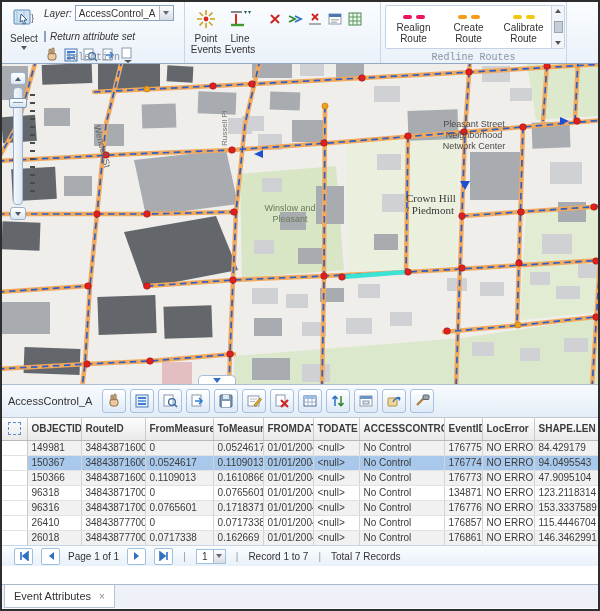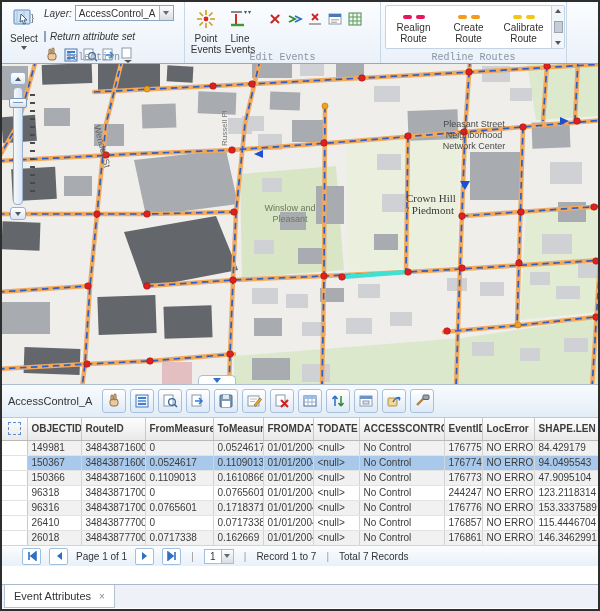--- a/index.html
+++ b/index.html
@@ -58,21 +58,21 @@
   .tbl-wrap { height:128px; overflow:hidden; border-top:1px solid #c0c8d2; background:#fff; }
   table.attr { border-collapse:collapse; table-layout:fixed; width:596px; font-size:10px; }
   table.attr th { height:22px; background:linear-gradient(#fdfdfd,#e9e9e9); border-right:1px solid #c9c9c9; border-bottom:1px solid #b9b9b9; text-align:left; padding:0 4px; font-weight:bold; color:#3b3b3b; white-space:nowrap; overflow:hidden; }
   table.attr td { height:15px; border-right:1px solid #d4d4d4; border-bottom:1px solid #e2e2e2; padding:0 4px; color:#3b3b3b; white-space:nowrap; overflow:hidden; }
   table.attr tr.odd td { background:#f1f1f1; }
   table.attr tr.sel td { background:#a8c9ec; }
   table.attr td.selcol { background:#fff !important; border-right:1px solid #c9c9c9; }
   .selbox { width:13px; height:13px; border:1px dashed #5b8dd6; margin:2px; }
 
   
-  .pager { height:21px; background:linear-gradient(#fbfdff,#e8f0f9); border-top:1px solid #c8d6e8; display:flex; align-items:center; padding:0 20px; gap:8px; font-size:10px; color:#333; }
+  .pager { height:21px; background:linear-gradient(#fbfdff,#e8f0f9); border-top:1px solid #c8d6e8; display:flex; align-items:center; padding:0 12px; gap:8px; font-size:10px; color:#333; }
   .pg-btn { width:19px; height:17px; background:#fff; border:1px solid #9fc0e0; border-radius:2px; display:flex; align-items:center; justify-content:center; }
   .pg-sep { color:#999; padding:0 2px; }
   .pg-select { display:flex; align-items:center; border:1px solid #9fc0e0; background:#fff; height:15px; width:30px; }
   .pg-select .v { flex:1; text-align:center; }
   .pg-select .dd-btn { width:12px; height:100%; }
 
   
   .bottom-tabs { height:24px; background:#eef2f8; border-top:1px solid #aab8cc; display:flex; align-items:stretch; padding-left:2px;margin-top:18px; }
   .etab { display:flex; align-items:center; gap:8px; background:#fff; border:1px solid #b4c2d4; border-top:none; padding:0 9px; font-size:11px; color:#333; }
   .etab .x { color:#8a8a8a; font-size:10px; }
@@ -205,21 +205,20 @@
               </svg>
             </span>
             <span class="mini">
               <svg width="16" height="16">
                 <rect x="2" y="2" width="12" height="12" fill="#eef7ee" stroke="#4a8a4a"></rect>
                 <path d="M2,6 H14 M2,10 H14 M6,2 V14 M10,2 V14" stroke="#5a9a5a"></path>
               </svg>
             </span>
           </div>
       </div>
-      <div class="group-label">Edit Events</div>
     </div>
 
     <div class="rgroup" style="width:186px;">
       <div class="redline-panel" style="flex:1;">
         <div class="bigbtn" style="width:55px;">
           <span class="dash-ico">
               <i id="dash0" style="background: rgb(232, 23, 93);"></i>
               <i id="dash0b" style="background: rgb(232, 23, 93);"></i>
             </span>
           <span class="blabel"><span>Realign</span><br><span>Route</span></span>
@@ -608,21 +607,21 @@
           </tr>
           <tr class="even">
             <td class="selcol"></td>
             <td>96318</td>
             <td>34843871700</td>
             <td>0</td>
             <td>0.0765601</td>
             <td>01/01/2004</td>
             <td>&lt;null&gt;</td>
             <td>No Control</td>
-            <td>244247</td>
+            <td>134871</td>
             <td>NO ERROR</td>
             <td>123.2118314</td>
           </tr>
           <tr class="odd">
             <td class="selcol"></td>
             <td>96316</td>
             <td>34843871700</td>
             <td>0.0765601</td>
             <td>0.1718371</td>
             <td>01/01/2004</td>

